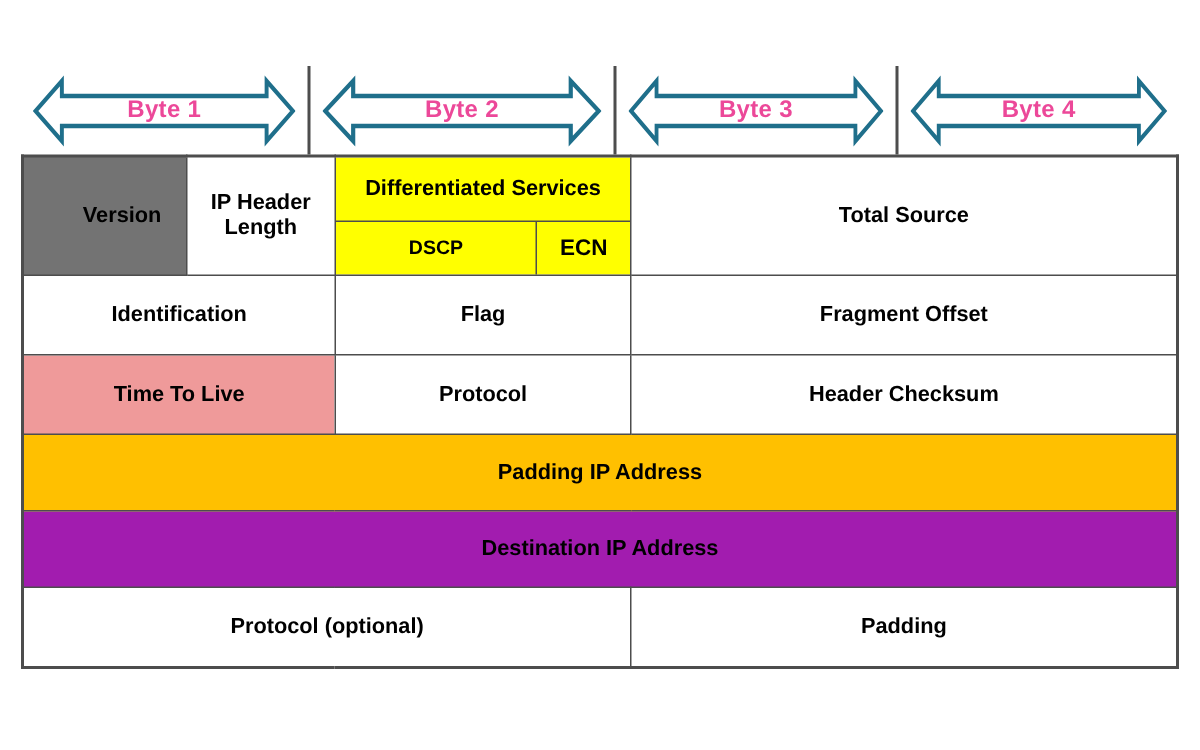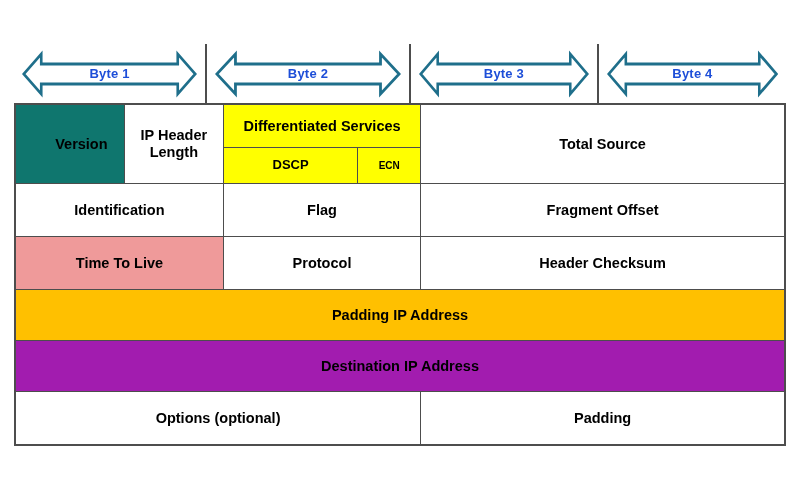--- a/index.html
+++ b/index.html
@@ -49,23 +49,23 @@
   }
   .byte-label {
     position: absolute;
     left: 0;
     top: 0;
     width: 100%;
     height: 100%;
     display: flex;
     align-items: center;
     justify-content: center;
-    font-size: 13px;
-    font-weight: bold;
-    color: #1d4ed8;
+    font-size: 16px;
+    font-weight: bold;
+    color: #ec4899;
     letter-spacing: .2px;
   }
 
   
   .hdr-table {
     width: 772px;
     border-collapse: collapse;
     border: 2px solid #4d4d4d;
     table-layout: fixed;
   }
@@ -125,21 +125,21 @@
     justify-content: center;
     border-right: 1.5px solid #4d4d4d;
     font-size: 13px;
     font-weight: bold;
   }
   .ds-ecn {
     flex: 1 1 auto;
     display: flex;
     align-items: center;
     justify-content: center;
-    font-size: 10px;
+    font-size: 15px;
     font-weight: bold;
   }
 </style>
 </head>
 <body>
 
 <div id="diagram">
 
   <div class="byte-ruler">
 
@@ -178,21 +178,21 @@
         <span class="byte-label">Byte 4</span>
       </div>
     </div>
 
   </div>
 
   <table class="hdr-table">
     <tbody>
 
       <tr class="r1">
-        <td class="blue" style="width: 11.53%; background: #0f766e; padding-left: 23px;">Version</td>
+        <td class="blue" style="width: 11.53%; background: #737373; padding-left: 23px;">Version</td>
         <td style="width:13.21%;">IP Header Length</td>
         <td class="ds-cell" style="width:26.42%;">
           <div class="ds-wrap" style="background: rgb(255, 255, 0);">
             <div class="ds-top">Differentiated Services</div>
             <div class="ds-bottom">
               <div class="ds-dscp">DSCP</div>
               <div class="ds-ecn">ECN</div>
             </div>
           </div>
         </td>
@@ -213,20 +213,20 @@
 
       <tr class="r4">
         <td class="orange" colspan="4" style="background: rgb(255, 192, 0);">Padding IP Address</td>
       </tr>
 
       <tr class="r5">
         <td class="orange" colspan="4" style="background: #a21caf;">Destination IP Address</td>
       </tr>
 
       <tr class="r6">
-        <td colspan="3">Options (optional)</td>
+        <td colspan="3">Protocol (optional)</td>
         <td style="width: 19.17%;">Padding</td>
       </tr>
 
     </tbody>
   </table>
 
 </div>
 
 </body></html>

